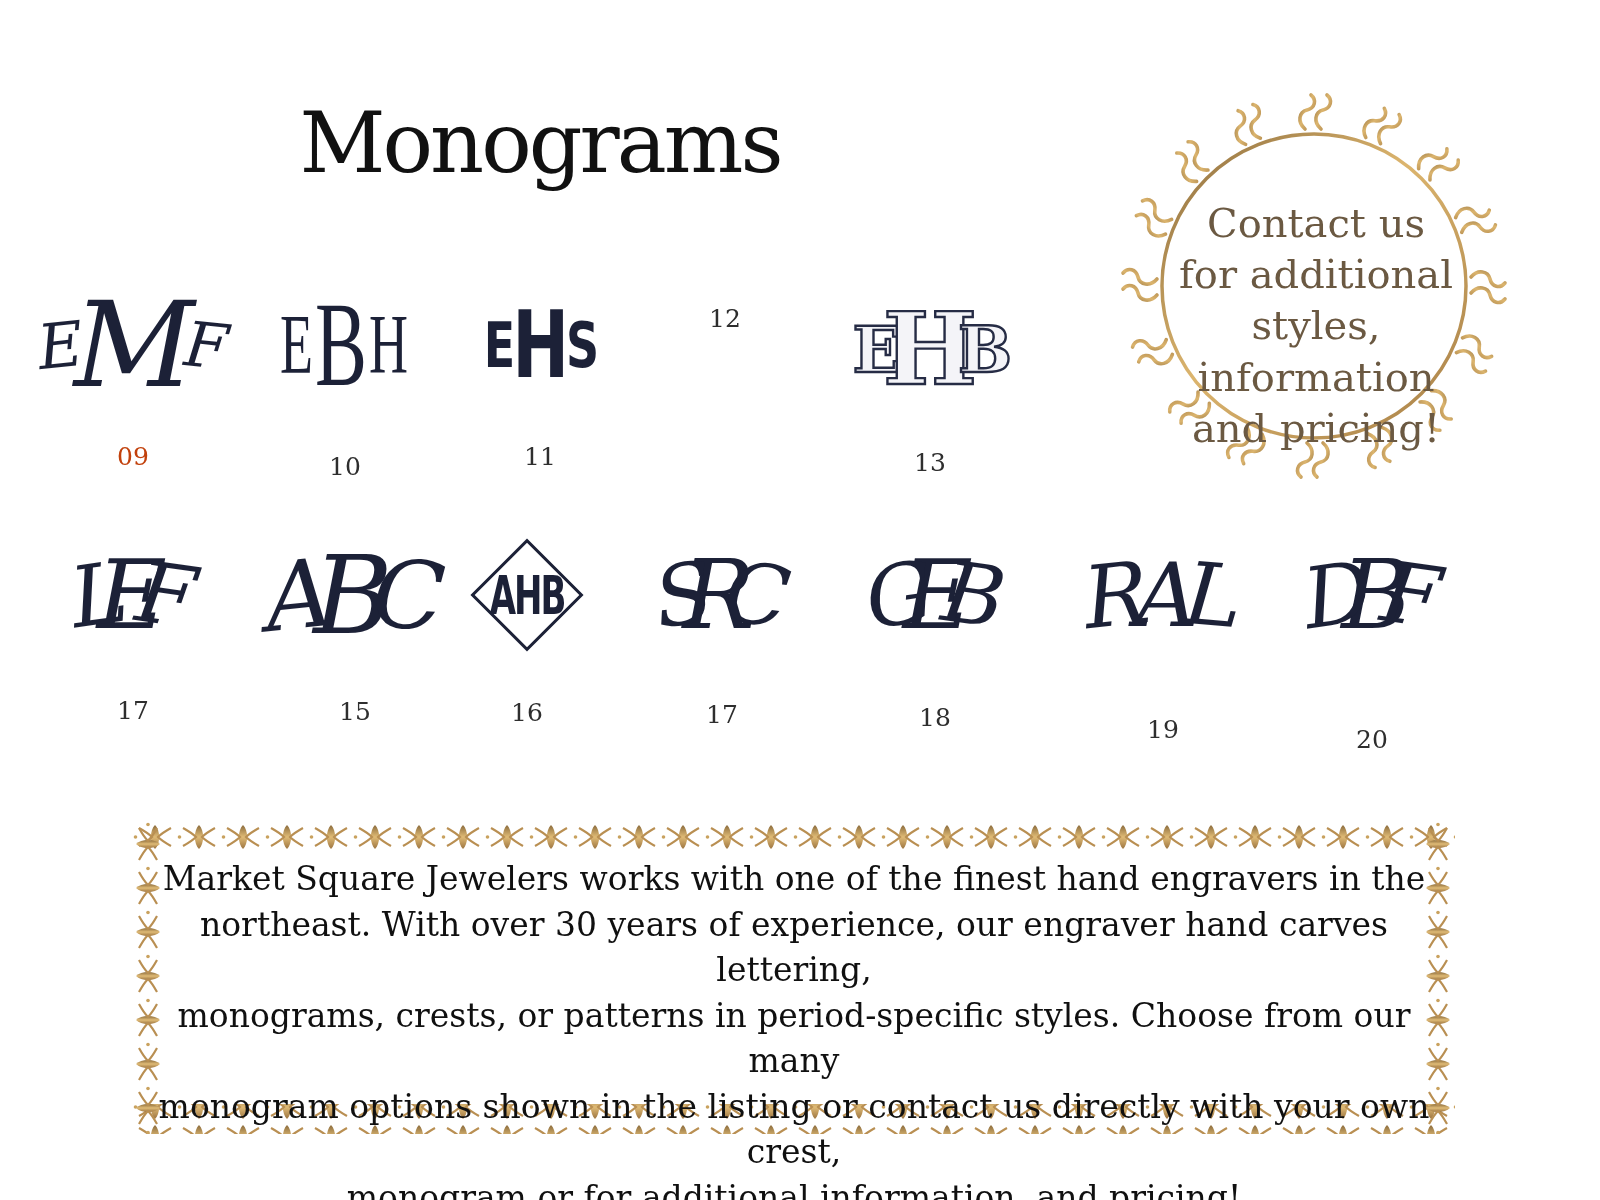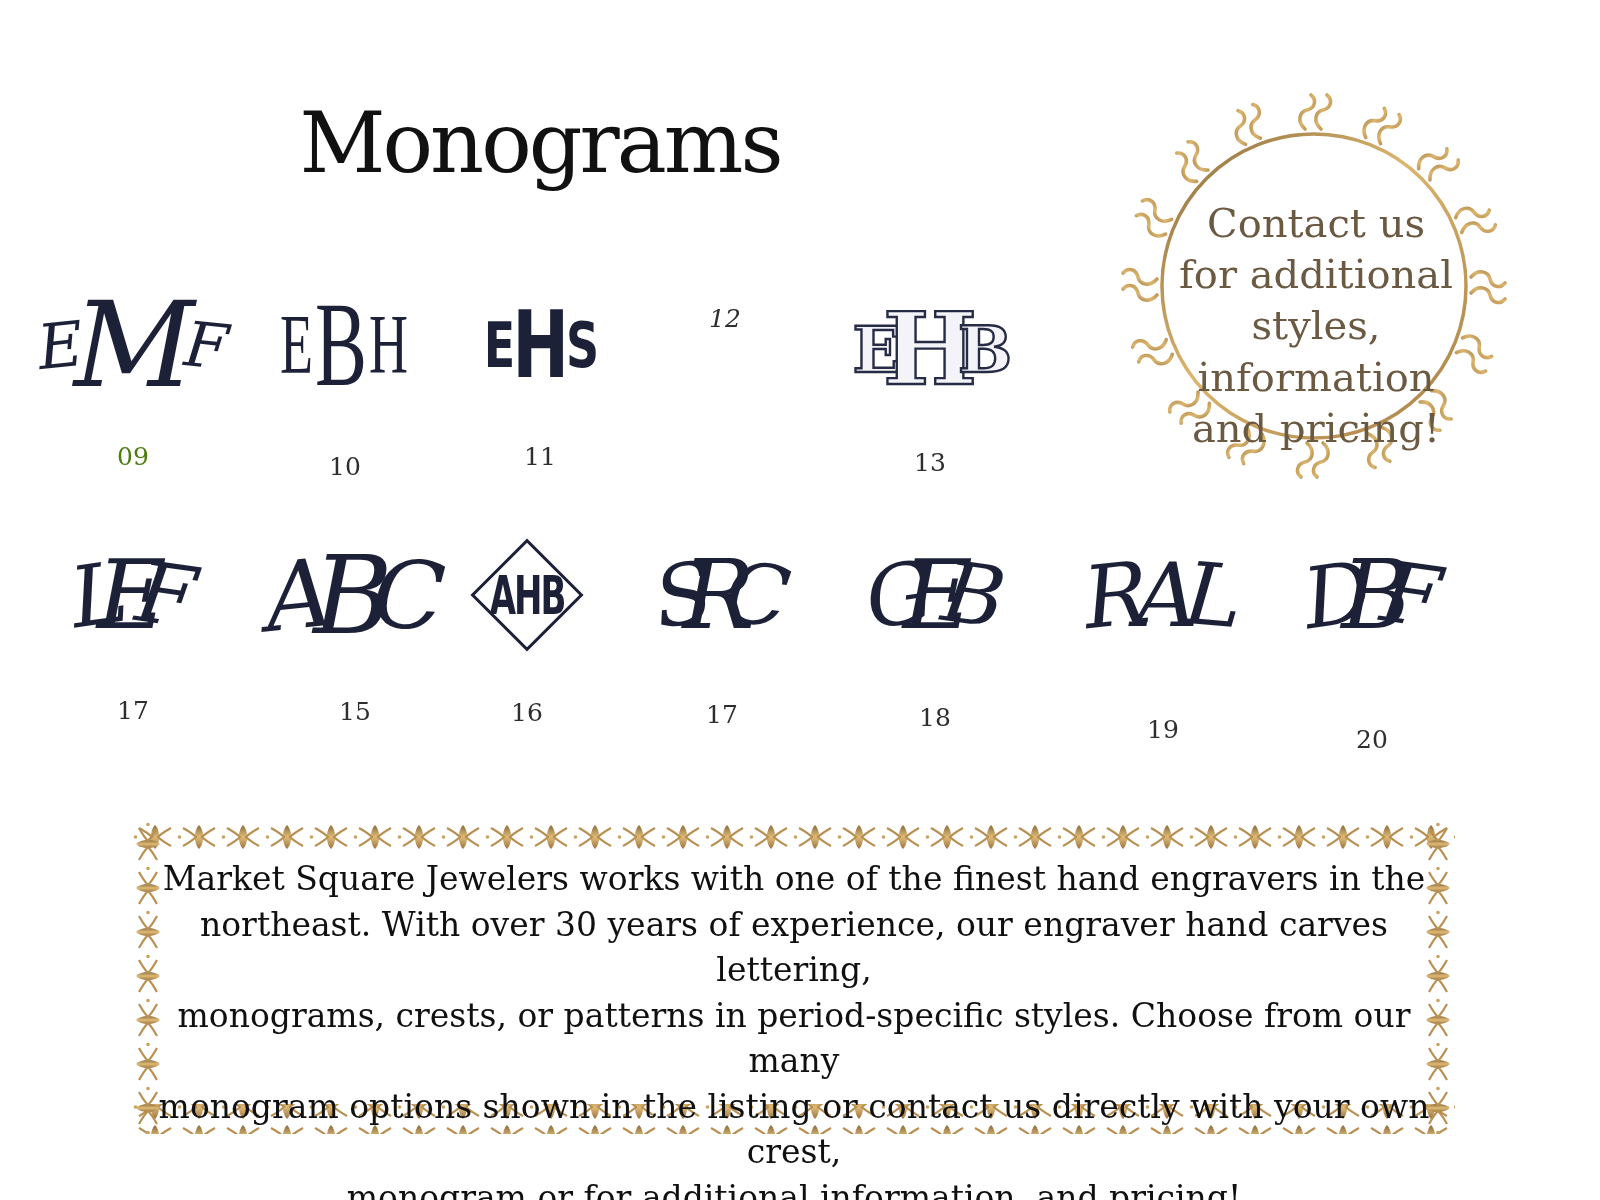--- a/index.html
+++ b/index.html
@@ -22,21 +22,21 @@
     position:absolute;left:1178px;top:198px;width:276px;
     text-align:center;
     font-size:40px;line-height:1.28;color:#6b5942;
     font-family:"DejaVu Serif", serif;
   }
   
   .item{position:absolute;text-align:center;color:#1c2137;}
   .mono{display:flex;justify-content:center;align-items:center;height:150px;}
   .row2 .mono{height:150px;}
   .num{font-size:25px;color:#2e2e2e;font-family:"DejaVu Serif", serif;}
-  .num.faint{color:#4d7c0f;}
+  .num.faint{color:#c2410c;}
   .mono span{display:inline-block;}
 
   
   .s09 .mono{font-style:italic;}
   .s09 .ml{font-size:62px;transform:rotate(-6deg);margin-right:-10px;}
   .s09 .mc{font-size:118px;}
   .s09 .mr{font-size:62px;transform:rotate(6deg);margin-left:-10px;}
 
   
   .s10 .mono{font-family:"Liberation Serif", serif;transform:scaleY(1.55);letter-spacing:2px;}
@@ -144,21 +144,21 @@
 <div class="item s11 row1" style="left:460px;top:270px;width:160px;">
   <div class="mono">
       <span class="ml">E</span>
       <span class="mc">H</span>
       <span class="mr">S</span>
     </div>
   <div class="num" style="margin-top:22px;">11</div>
 </div>
 
 <div class="item s12 row1" style="left:645px;top:270px;width:160px;">
-  <div class="num" style="margin-top:34px;font-style:italic;">12</div>
+  <div class="num" style="margin-top:34px;">12</div>
 </div>
 
 <div class="item s13 row1" style="left:845px;top:270px;width:170px;">
   <div class="mono">
     <svg width="170" height="150" viewBox="0 0 170 150">
       <g font-family="DejaVu Serif, serif" font-weight="bold" text-anchor="middle" fill="#f4f4f8" stroke="#262c45" stroke-width="2.4">
         <text x="32" y="102" font-size="64">E</text>
         <text x="85" y="114" font-size="100">H</text>
         <text x="140" y="102" font-size="64">B</text>
       </g>

